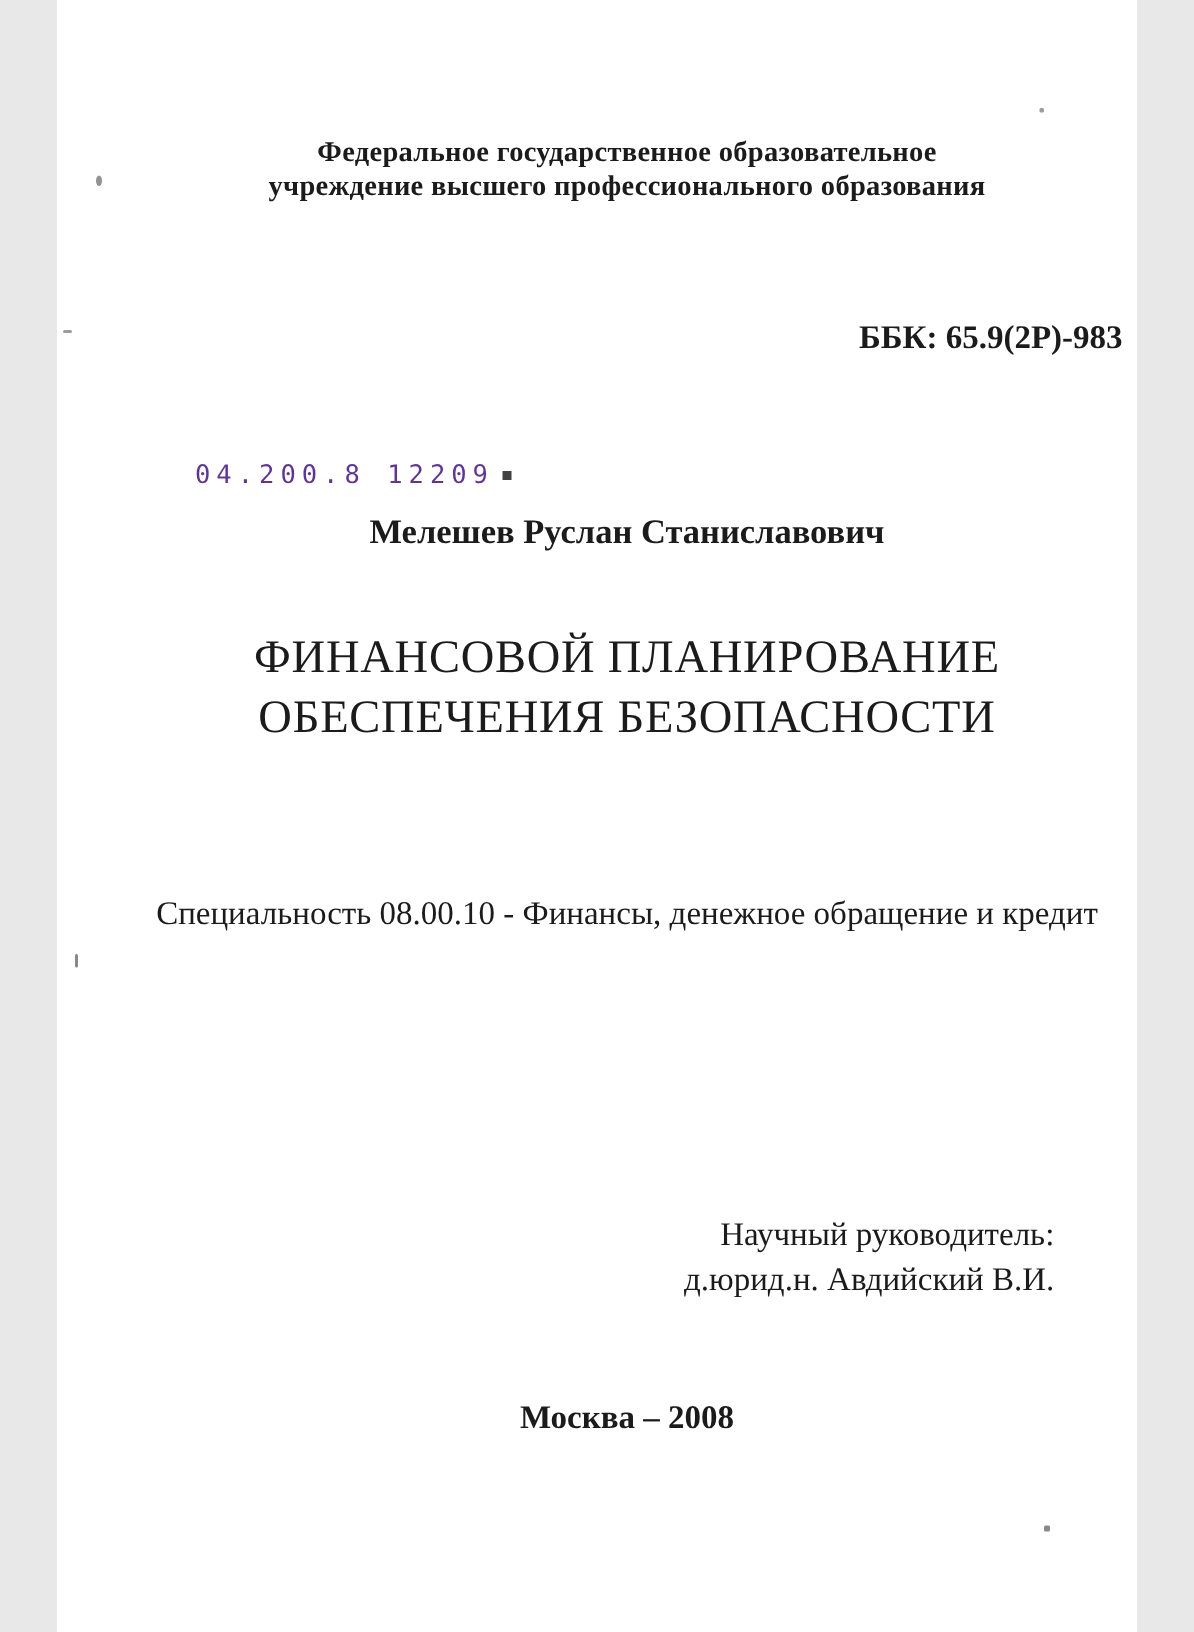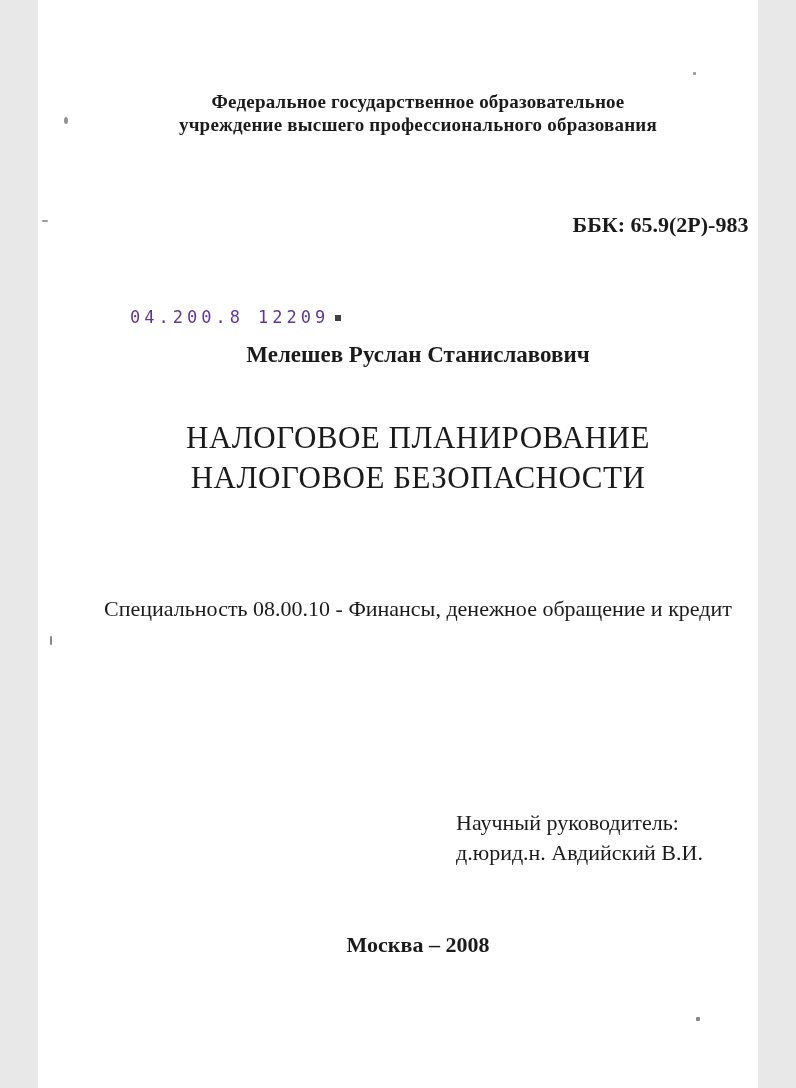--- a/index.html
+++ b/index.html
@@ -83,21 +83,21 @@
 
   .dissertation {
     top: 690px;
     font-size: 22px;
     line-height: 30px;
   }
 
   .supervisor {
     top: 808px;
     left: 418px;
-    text-align: left;
+    text-align: right;
     font-size: 22px;
     line-height: 30px;
   }
 
   .footer-line {
     top: 932px;
     font-weight: bold;
     font-size: 22px;
   }
 
@@ -121,22 +121,22 @@
     <div>ББК: 65.9(2Р)-983</div>
   </div>
 
   <div class="block stamp">
     <span>04.200.8 12209</span><span class="stamp-dot"></span>
   </div>
 
   <div class="block centered author">Мелешев Руслан Станиславович</div>
 
   <div class="block centered title">
-    <div>НАЛОГОВОЕ ПЛАНИРОВАНИЕ</div>
-    <div>НАЛОГОВОЕ БЕЗОПАСНОСТИ</div>
+    <div>ФИНАНСОВОЙ ПЛАНИРОВАНИЕ</div>
+    <div>ОБЕСПЕЧЕНИЯ БЕЗОПАСНОСТИ</div>
   </div>
 
   <div class="block centered specialty">Специальность 08.00.10 - Финансы, денежное обращение и кредит</div>
 
 
   <div class="block supervisor">
     <div>Научный руководитель:</div>
     <div>д.юрид.н. Авдийский В.И.</div>
   </div>
 

